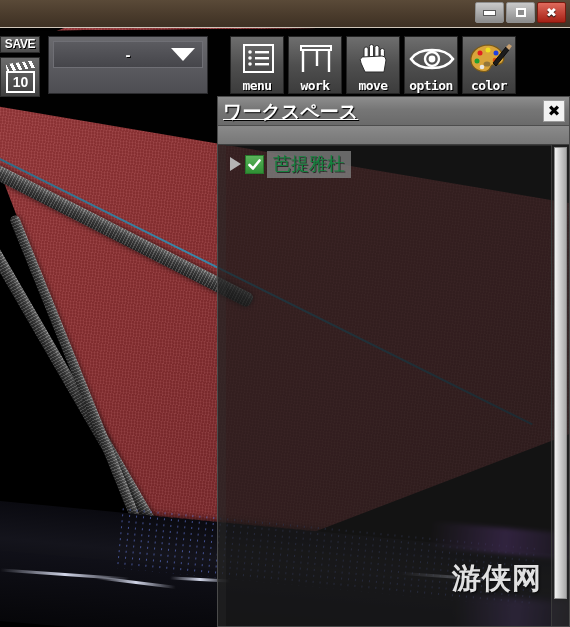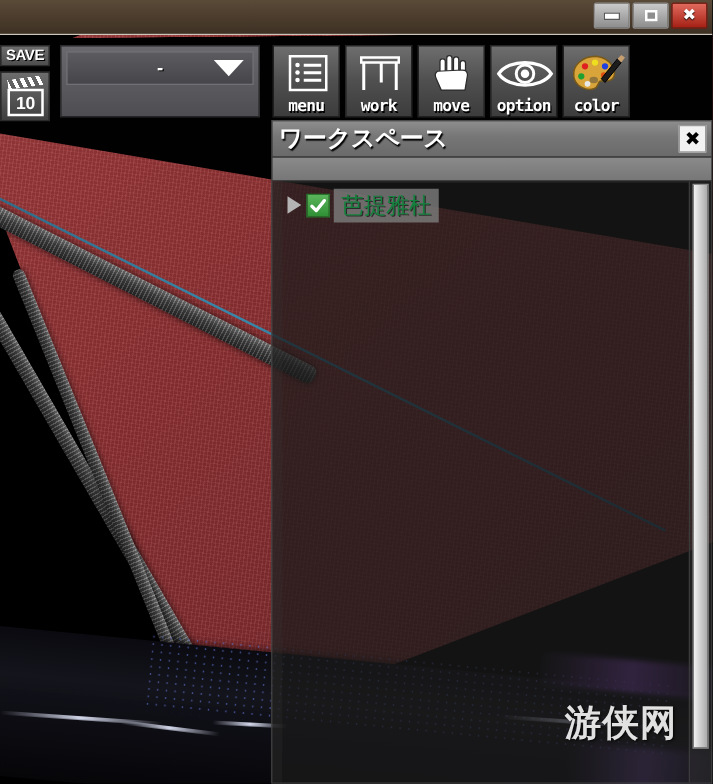--- a/index.html
+++ b/index.html
@@ -136,21 +136,21 @@
     display:flex;align-items:center;justify-content:center;
   }
   #cam-value{color:#fff;font-size:15px;font-weight:bold;text-shadow:1px 1px 0 #000;}
   #cam-caret{
     position:absolute;right:7px;top:6px;width:0;height:0;
     border-left:12px solid transparent;border-right:12px solid transparent;
     border-top:13px solid #fff;
   }
 
   
-  #toolbar{position:absolute;left:218px;top:36px;height:58px;display:flex;gap:4px;z-index:40;}
+  #toolbar{position:absolute;left:230px;top:36px;height:58px;display:flex;gap:4px;z-index:40;}
   .tbtn{
     width:54px;height:58px;
     background:linear-gradient(to bottom,#6e6e6e 0%,#4f4f4f 50%,#3c3c3c 100%);
     border:1px solid #242424;box-sizing:border-box;position:relative;
     display:flex;flex-direction:column;align-items:center;justify-content:flex-end;
     padding-bottom:1px;
   }
   .tbtn .tlabel{
     color:#fff;font-size:13px;font-weight:bold;letter-spacing:-.6px;
     text-shadow:1px 1px 0 #000;font-family:"DejaVu Sans Mono","Liberation Mono",monospace;
@@ -164,21 +164,21 @@
     box-sizing:border-box;border:1px solid #4a4a4a;
     background:rgba(22,22,22,0.55);
   }
   #ws-header{
     height:29px;background:linear-gradient(to bottom,#8d8d8d,#767676 45%,#6a6a6a);
     border-bottom:1px solid #4d4d4d;position:relative;box-sizing:border-box;
   }
   #ws-title{
     color:#fff;font-size:19px;font-weight:bold;line-height:28px;padding-left:5px;
     text-shadow:1px 1px 1px #000;
-    font-family:"DejaVu Sans","Liberation Sans",sans-serif;letter-spacing:0px;
+    font-family:"DejaVu Sans","Liberation Sans",sans-serif;letter-spacing:0px;text-decoration:underline;
   }
   #ws-close{
     position:absolute;right:4px;top:3px;width:22px;height:22px;
     background:#f2f2f2;border:1px solid #9a9a9a;box-sizing:border-box;
     display:flex;align-items:center;justify-content:center;
     color:#000;font-size:15px;font-weight:bold;line-height:1;
     font-family:"DejaVu Sans",sans-serif;
   }
   #ws-subbar{
     height:18px;background:linear-gradient(to bottom,#8a8a8a,#777777);

